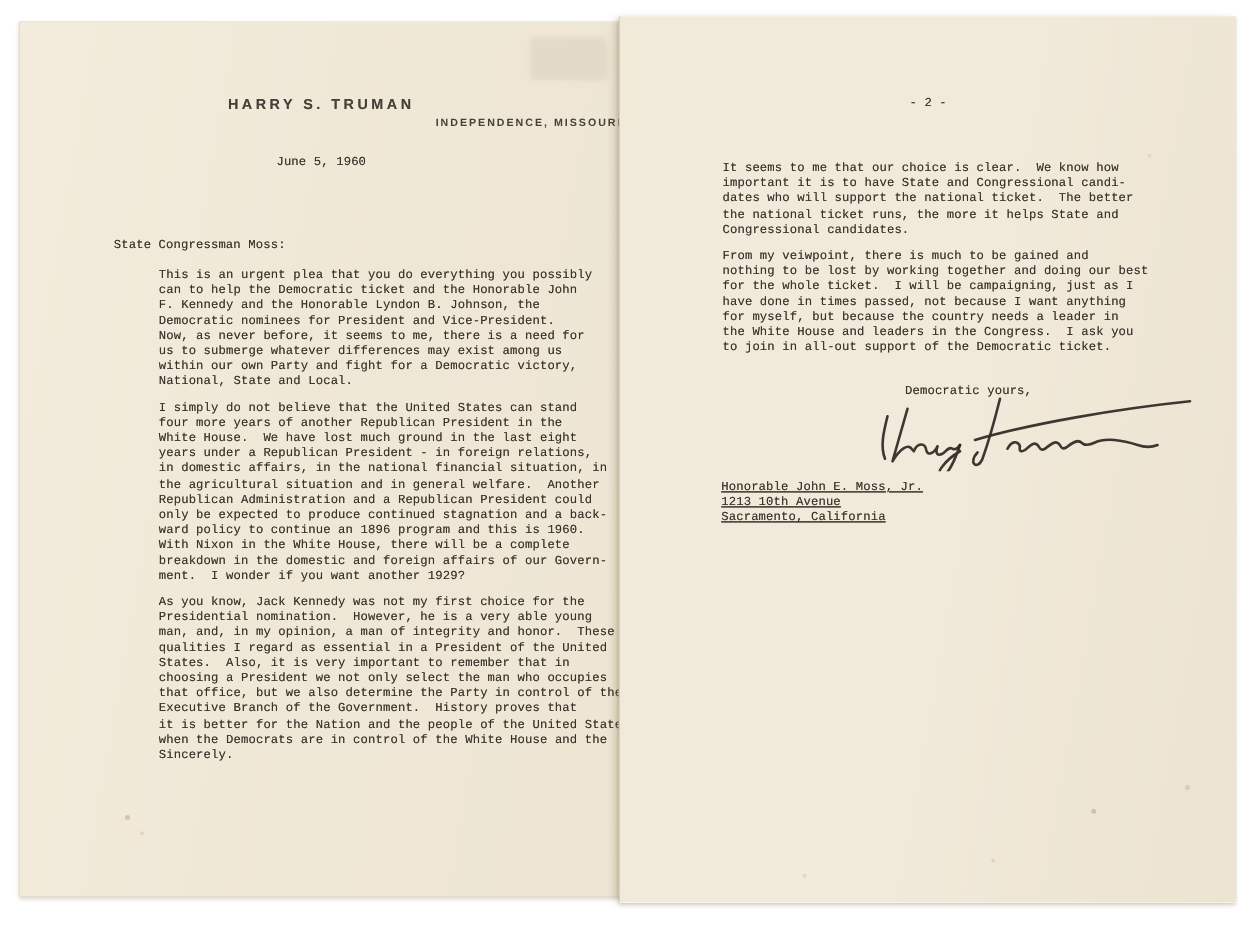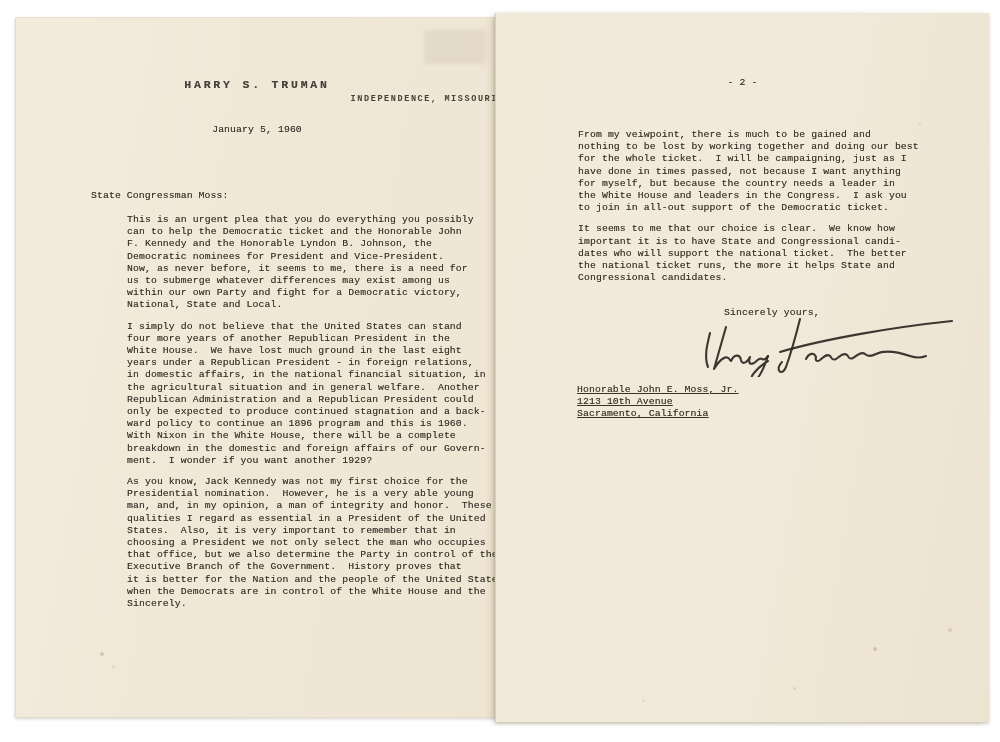--- a/index.html
+++ b/index.html
@@ -48,21 +48,21 @@
     white-space: pre;
     color: #39322a;
     text-shadow: 0 0 0.5px rgba(57, 50, 42, 0.55);
   }
   .letterhead {
     position: absolute;
     top: 60px;
     left: 0;
     width: 100%;
     text-align: center;
-    font-family: Liberation Mono, monospace;
+    font-family: Liberation Sans, sans-serif;
     color: #46403a;
   }
   .letterhead-name {
     font-size: 11.5px;
     font-weight: bold;
     letter-spacing: 2.8px;
     text-shadow: 0 0 0.5px rgba(70, 64, 58, 0.5);
   }
   .letterhead-location {
     margin-top: 3px;
@@ -129,21 +129,21 @@
 
   <div class="page page-1">
 
     <div class="pencil-smudge" style="left:408px; top:12px; width:62px; height:34px;"></div>
 
     <div class="letterhead">
       <div class="letterhead-name">HARRY S. TRUMAN</div>
       <div class="letterhead-location">INDEPENDENCE, MISSOURI</div>
     </div>
 
-    <div class="date-line typed">January 5, 1960</div>
+    <div class="date-line typed">June 5, 1960</div>
 
     <div class="p1-salutation typed">State Congressman Moss:</div>
 
     <div class="p1-body">
       <div class="para typed">This is an urgent plea that you do everything you possibly
 can to help the Democratic ticket and the Honorable John
 F. Kennedy and the Honorable Lyndon B. Johnson, the
 Democratic nominees for President and Vice-President.
 Now, as never before, it seems to me, there is a need for
 us to submerge whatever differences may exist among us
@@ -176,35 +176,35 @@
 
     <div class="foxing" style="left:84px; top:634px; width:4px; height:4px;"></div>
     <div class="foxing" style="left:96px; top:647px; width:3px; height:3px; opacity:.6;"></div>
   </div>
 
   <div class="page page-2">
 
     <div class="p2-number typed">- 2 -</div>
 
     <div class="p2-body">
+      <div class="para typed">It seems to me that our choice is clear.  We know how
+important it is to have State and Congressional candi-
+dates who will support the national ticket.  The better
+the national ticket runs, the more it helps State and
+Congressional candidates.</div>
       <div class="para typed">From my veiwpoint, there is much to be gained and
 nothing to be lost by working together and doing our best
 for the whole ticket.  I will be campaigning, just as I
 have done in times passed, not because I want anything
 for myself, but because the country needs a leader in
 the White House and leaders in the Congress.  I ask you
 to join in all-out support of the Democratic ticket.</div>
-      <div class="para typed">It seems to me that our choice is clear.  We know how
-important it is to have State and Congressional candi-
-dates who will support the national ticket.  The better
-the national ticket runs, the more it helps State and
-Congressional candidates.</div>
     </div>
 
-    <div class="p2-closing typed">Sincerely yours,</div>
+    <div class="p2-closing typed">Democratic yours,</div>
 
     <svg class="p2-signature" viewBox="0 0 260 68" role="img" aria-label="Harry Truman">
 
       <path class="sig-stroke" d="M16,24 C13,36 10,48 14,58"></path>
       <path class="sig-stroke" d="M32,18 C28,32 24,46 20,60 C26,50 33,45 36,51"></path>
 
       <path class="sig-stroke" d="M37,52 c3,-7 9,-7 10,-1 c1,5 6,3 9,-3 c-2,6 0,8 4,6 c3,-2 5,-6 8,-4 c2,1 4,0 6,-3"></path>
       <path class="sig-stroke" d="M74,47 c-3,9 -6,17 -11,23 c-4,4 -8,0 -3,-6 c3,-4 9,-9 14,-12"></path>
 
       <path class="sig-stroke" d="M106,10 C102,26 97,44 92,58 C88,68 80,61 88,53"></path>

